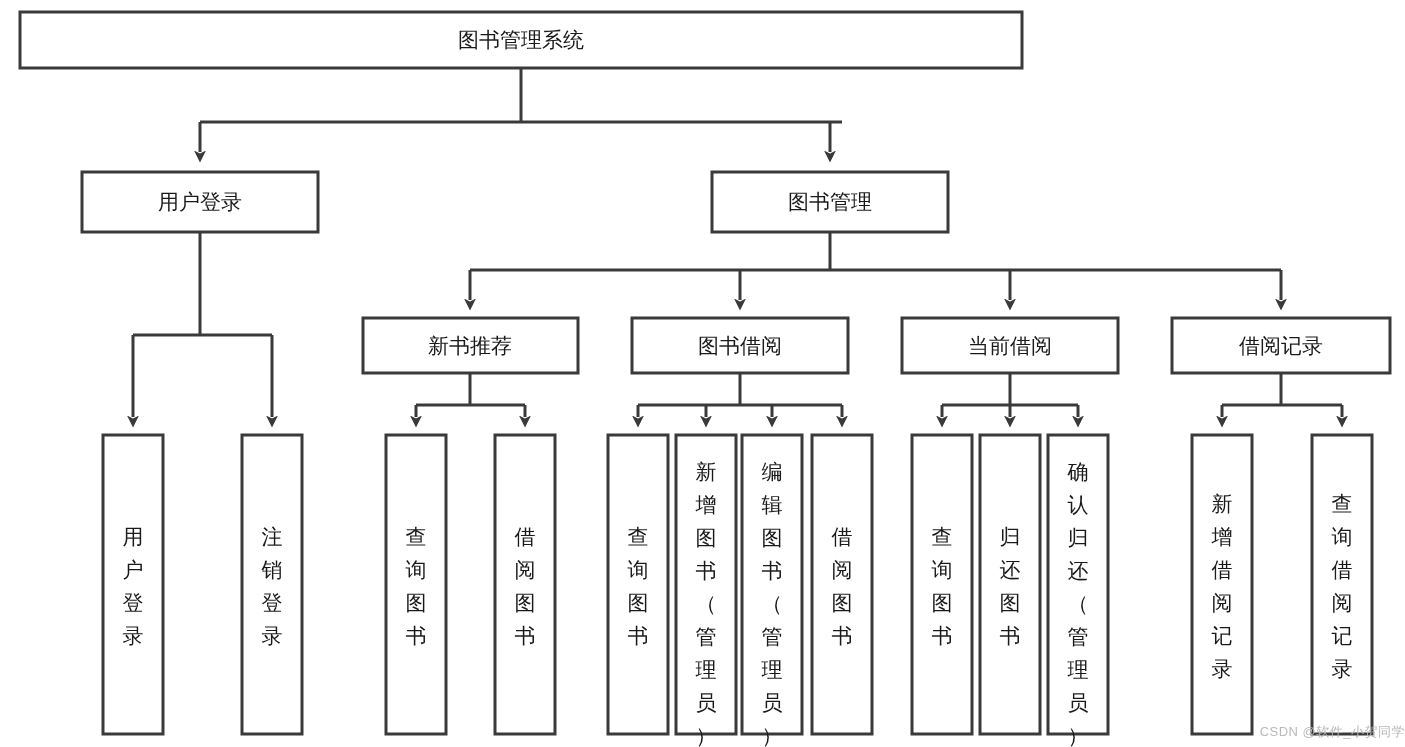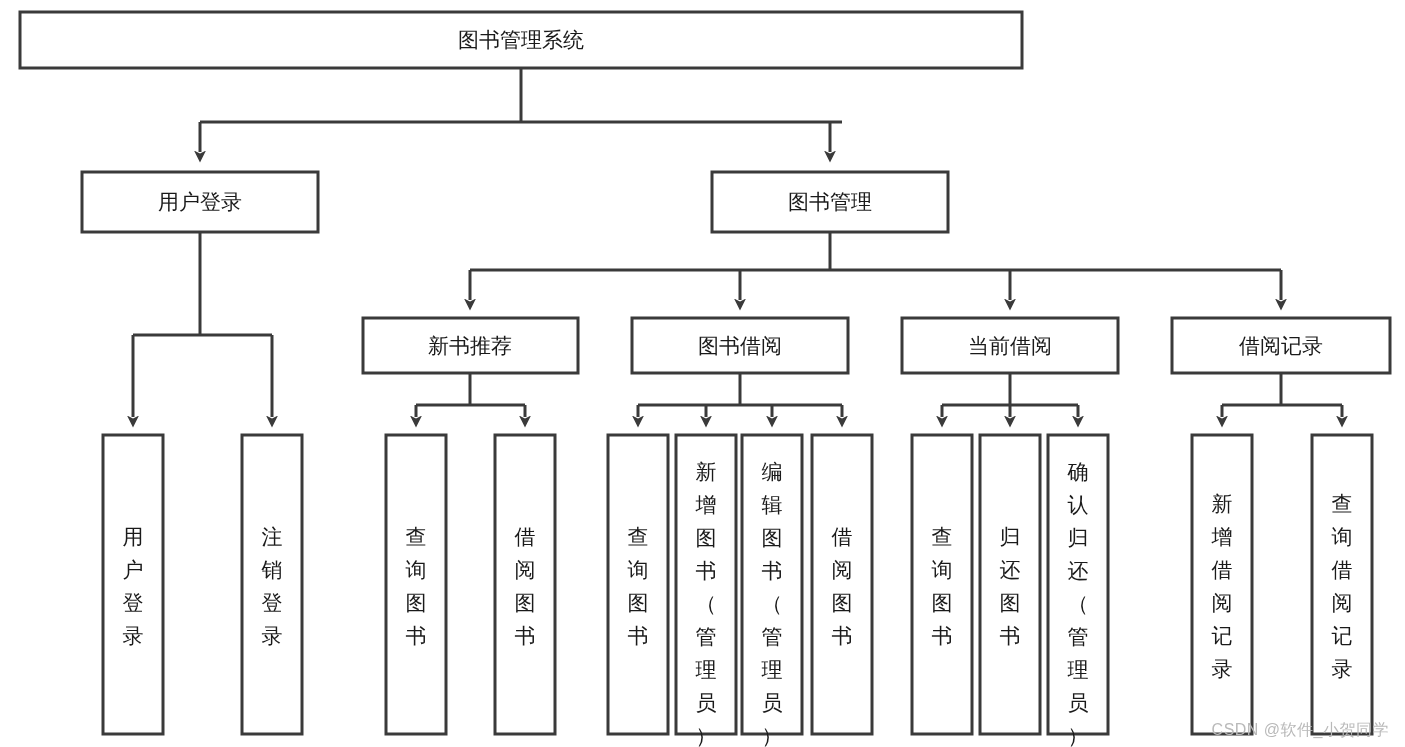--- a/index.html
+++ b/index.html
@@ -16,23 +16,23 @@
     font-family:"Liberation Sans","DejaVu Sans",sans-serif;
     fill:#1a1a1a;font-size:21px;
     dominant-baseline:middle;text-anchor:middle;
   }
   .leaf-label{
     font-family:"Liberation Sans","DejaVu Sans",sans-serif;
     fill:#1a1a1a;font-size:21px;
     text-anchor:middle;
   }
   .watermark{
-    position:absolute;right:16px;bottom:6px;
+    position:absolute;right:0;bottom:6px;
     font-family:"Liberation Sans","DejaVu Sans",sans-serif;
-    font-size:16px;color:#b9b9b9;letter-spacing:0.5px;
+    font-size:13px;color:#b9b9b9;letter-spacing:0.5px;
     white-space:nowrap;user-select:none;
   }
 </style>
 </head>
 <body>
 
 <svg id="diagram" viewBox="0 0 1405 747" xmlns="http://www.w3.org/2000/svg">
 
   <defs>
     <marker id="arrowhead" markerWidth="12" markerHeight="14" refX="1.5" refY="6" orient="auto" markerUnits="userSpaceOnUse">

